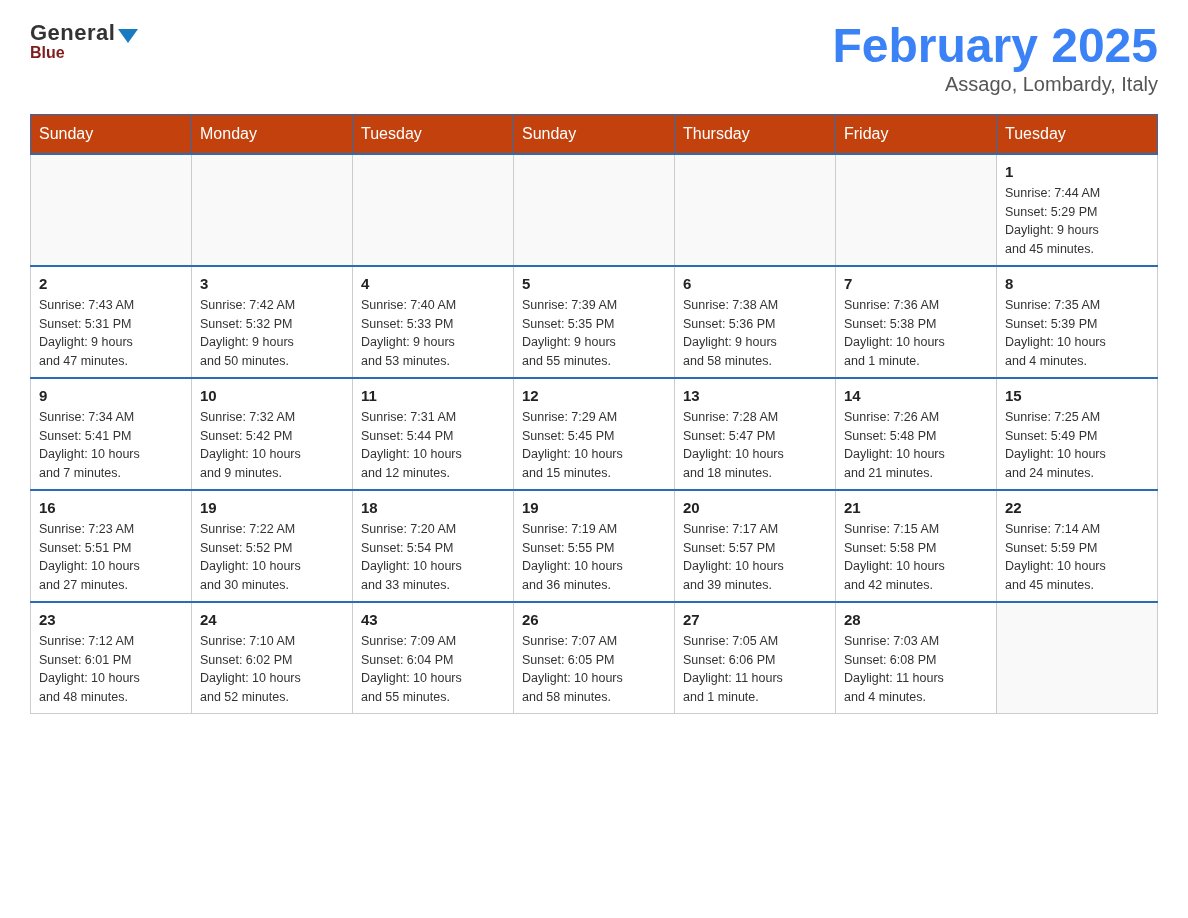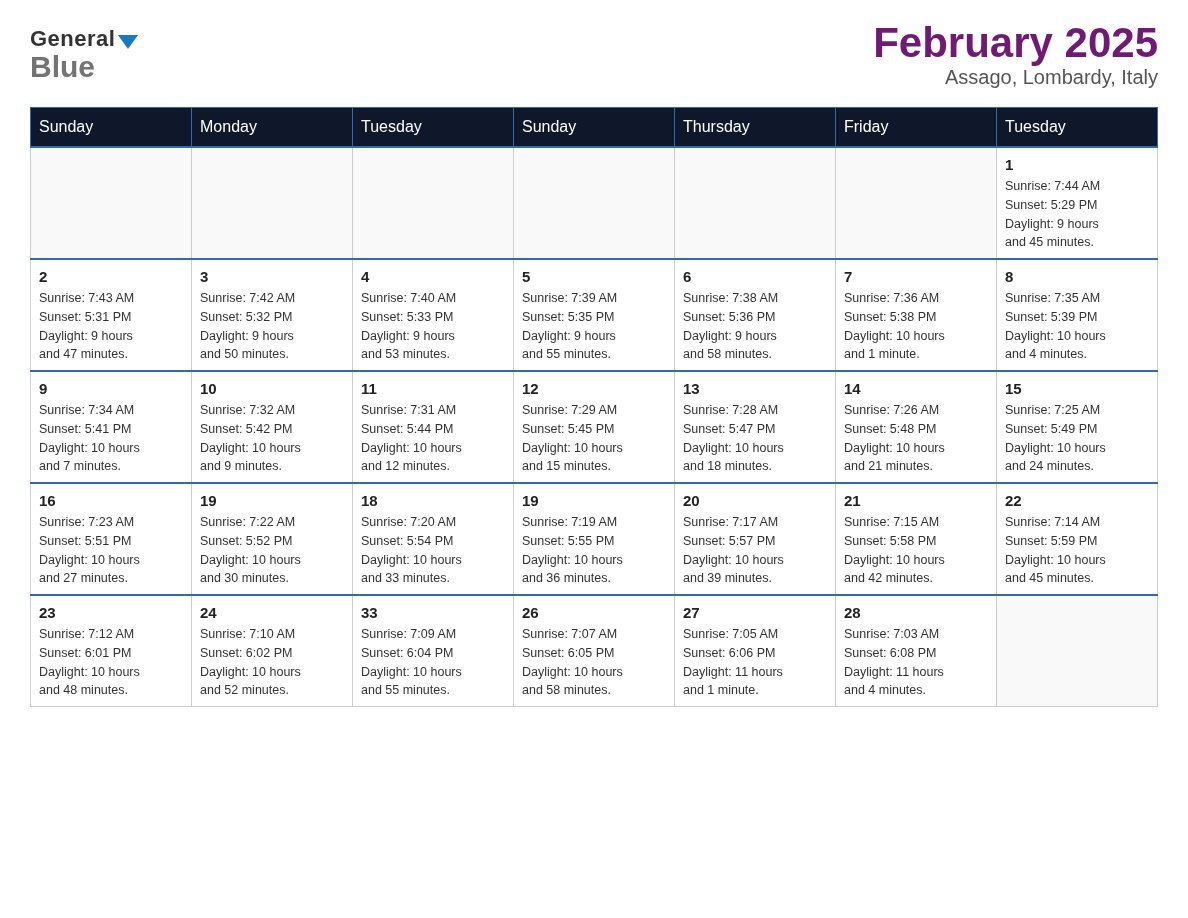--- a/index.html
+++ b/index.html
@@ -6,21 +6,21 @@
     body {
       font-family: Arial, sans-serif;
       background: #fff;
       padding: 20px 30px;
       width: 1188px;
       min-height: 918px;
     }
     .header {
       display: flex;
       justify-content: space-between;
-      align-items: center;
+      align-items: flex-start;
       margin-bottom: 18px;
     }
     .logo {
       display: flex;
       flex-direction: column;
       align-items: flex-start;
     }
     .logo-top {
       display: flex;
       align-items: center;
@@ -34,46 +34,46 @@
     .logo-arrow {
       width: 0;
       height: 0;
       border-left: 10px solid transparent;
       border-right: 10px solid transparent;
       border-top: 14px solid #1a7abf;
       margin-left: 3px;
       margin-top: 6px;
     }
     .logo-blue {
-      font-size: 30px;
-      font-weight: bold;
-      color: #737373;
+      font-size: 16px;
+      font-weight: bold;
+      color: #7f1d1d;
       margin-top: -2px;
     }
     .title-area {
       text-align: right;
     }
     .month-title {
-      font-size: 42px;
-      font-weight: bold;
-      color: #701a75;
+      font-size: 48px;
+      font-weight: bold;
+      color: #3b82f6;
       line-height: 1.1;
     }
     .location {
       font-size: 20px;
       color: #555;
       margin-top: 0;
     }
     .calendar {
       width: 100%;
       border-collapse: collapse;
       border: 1px solid #bbb;
     }
     .calendar th {
-      background-color: #0f172a;
+      background-color: #c2410c;
       color: #fff;
       font-size: 16px;
       font-weight: normal;
       padding: 10px 8px;
       text-align: left;
       border: 1px solid #2a6db5;
     }
     .calendar td {
       vertical-align: top;
       padding: 8px 8px 6px 8px;
@@ -237,21 +237,21 @@
       <tr class="week-row">
         <td>
           <span class="day-number">23</span>
           <div class="day-info">Sunrise: 7:12 AM<br>Sunset: 6:01 PM<br>Daylight: 10 hours<br>and 48 minutes.</div>
         </td>
         <td>
           <span class="day-number">24</span>
           <div class="day-info">Sunrise: 7:10 AM<br>Sunset: 6:02 PM<br>Daylight: 10 hours<br>and 52 minutes.</div>
         </td>
         <td>
-          <span class="day-number">33</span>
+          <span class="day-number">43</span>
           <div class="day-info">Sunrise: 7:09 AM<br>Sunset: 6:04 PM<br>Daylight: 10 hours<br>and 55 minutes.</div>
         </td>
         <td>
           <span class="day-number">26</span>
           <div class="day-info">Sunrise: 7:07 AM<br>Sunset: 6:05 PM<br>Daylight: 10 hours<br>and 58 minutes.</div>
         </td>
         <td>
           <span class="day-number">27</span>
           <div class="day-info">Sunrise: 7:05 AM<br>Sunset: 6:06 PM<br>Daylight: 11 hours<br>and 1 minute.</div>
         </td>

